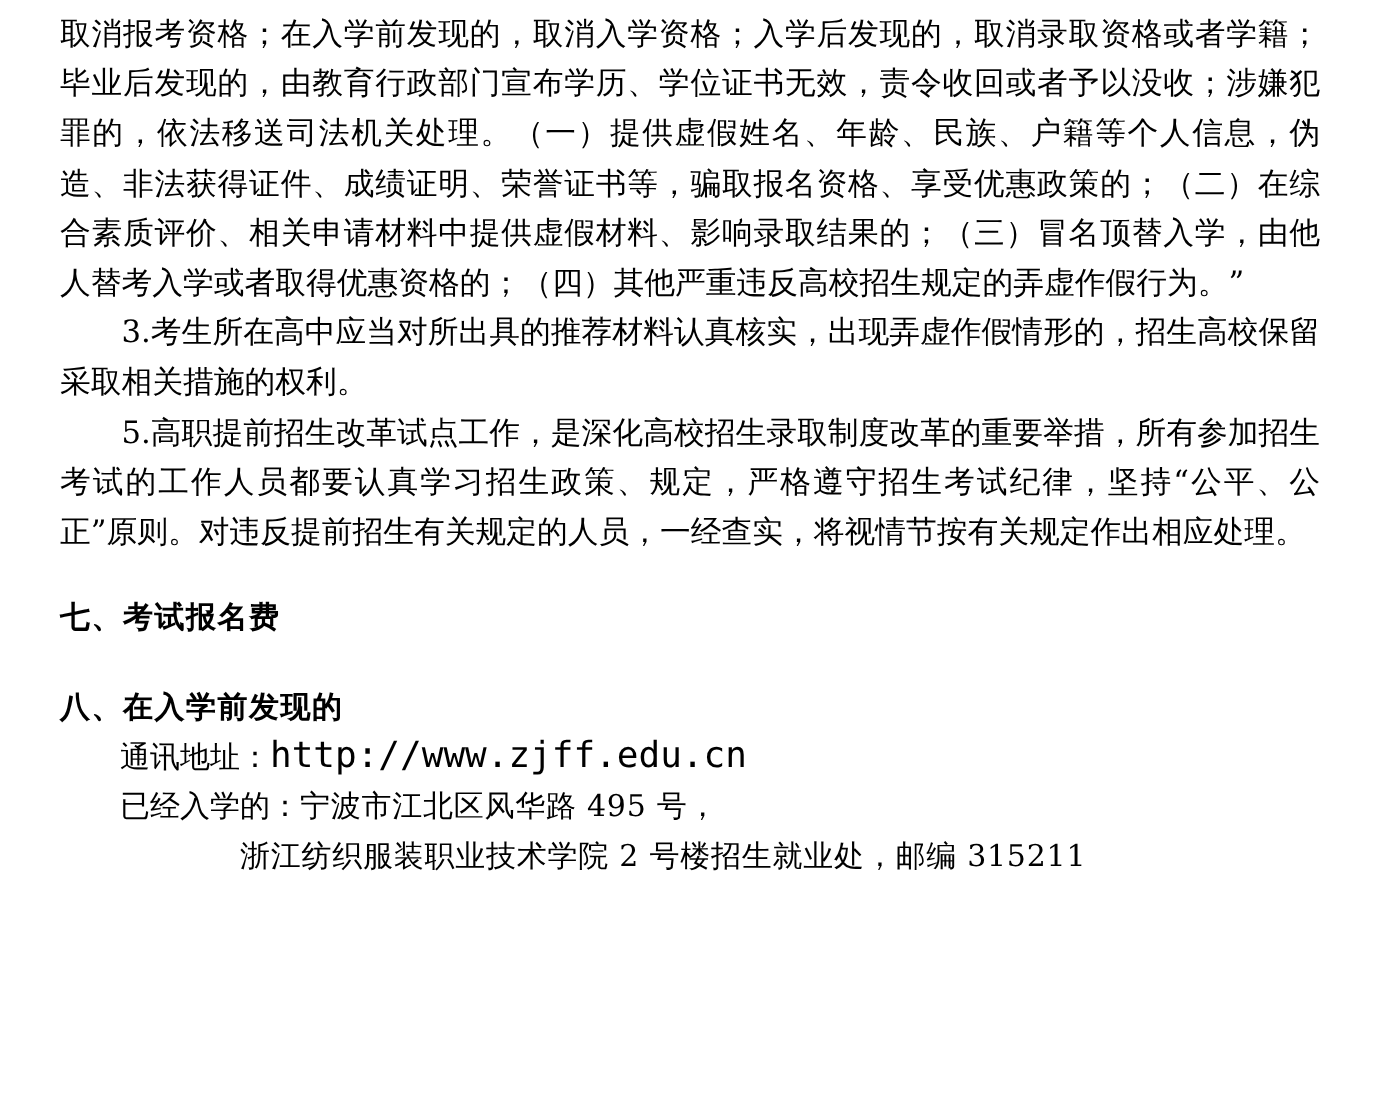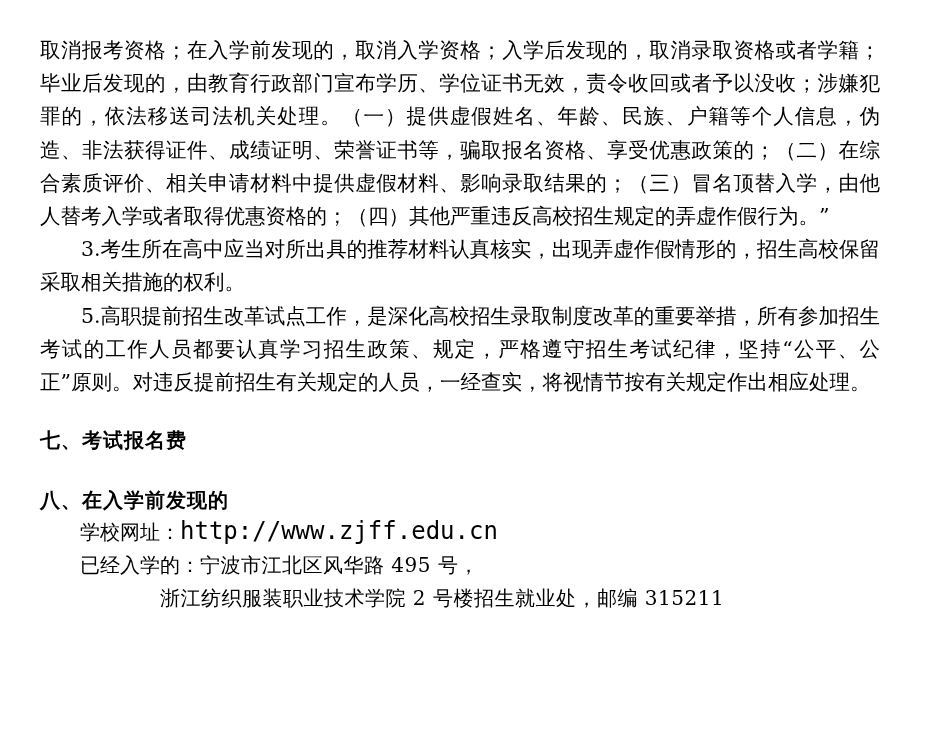--- a/index.html
+++ b/index.html
@@ -13,21 +13,20 @@
     font-family: "DejaVu Serif", "Liberation Serif", serif;
     color: #000000;
     overflow: hidden;
   }
   .page {
     width: 928px;
     height: 616px;
     box-sizing: border-box;
     padding: 6px 48px 0 40px;
     position: relative;
-    margin-top: 28px;
   }
   .para {
     font-size: 20.5px;
     line-height: 33.2px;
     text-align: justify;
     text-justify: inter-ideograph;
     margin: 0;
     letter-spacing: 0px;
   }
   .indent {
@@ -74,19 +73,19 @@
 
   <div class="gap-md"></div>
 
   <h2 class="heading">七、考试报名费</h2>
 
   <div class="gap-lg"></div>
 
   <h2 class="heading">八、在入学前发现的</h2>
 
   <div>
-    <p class="contact-line"><span>学校网址：</span><span class="mono">http://www.zjff.edu.cn</span></p>
+    <p class="contact-line"><span>通讯地址：</span><span class="mono">http://www.zjff.edu.cn</span></p>
     <p class="contact-line"><span>已经入学的：</span><span class="sp">宁波市江北区风华路 495 号，</span></p>
     <p class="contact-line deep"><span class="sp">浙江纺织服装职业技术学院 2 号楼招生就业处，邮编 315211</span></p>
 
   </div>
 
 </div>
 
 </body></html>

